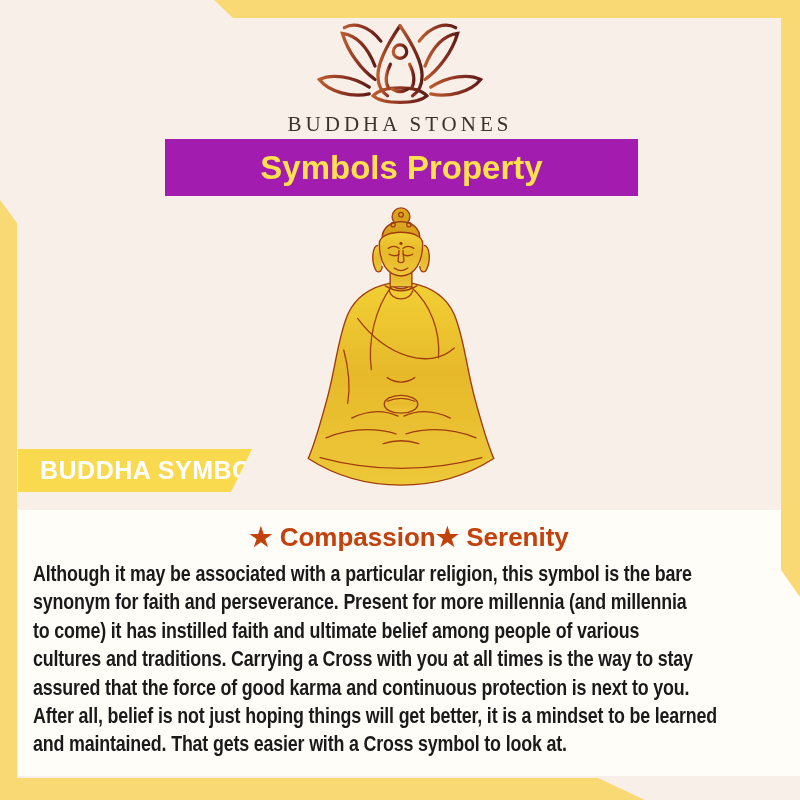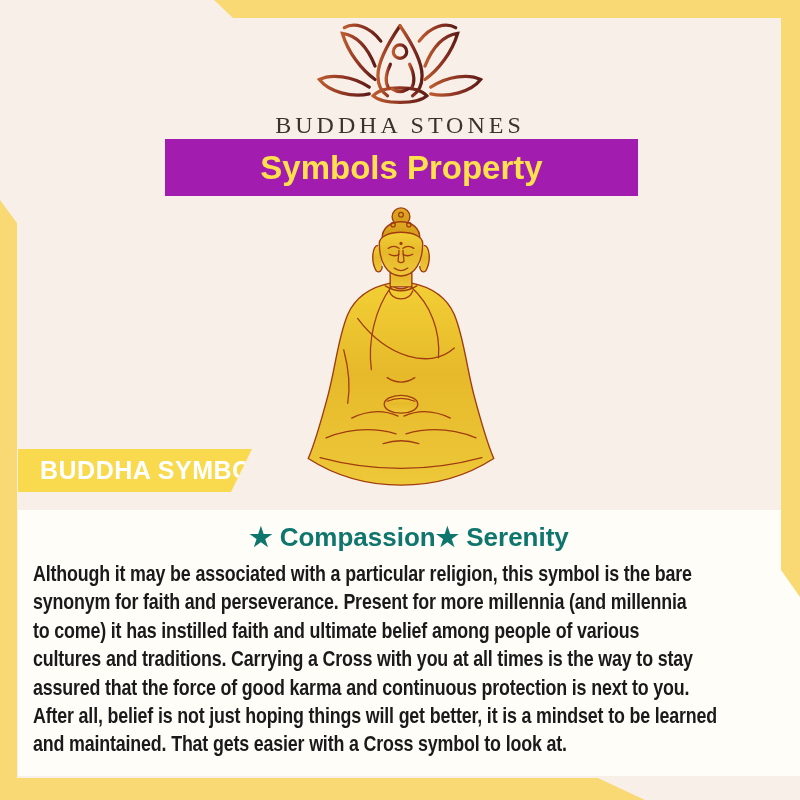--- a/index.html
+++ b/index.html
@@ -9,21 +9,21 @@
   }
   
   .ribbon{position:absolute;inset:0;background:#f9d973;pointer-events:none;}
   .ribbon-top-right{clip-path:polygon(214px 0,800px 0,800px 597px,781px 570px,781px 18px,233px 18px);z-index:6;}
   .ribbon-bottom-left{clip-path:polygon(0 200px,17px 223px,17px 778px,598px 778px,645px 800px,0 800px);z-index:6;}
 
   
   .logo{position:absolute;left:308px;top:20px;width:184px;height:96px;z-index:2;}
   .brand-name{
     position:absolute;left:0;top:112px;width:100%;text-align:center;
-    font-family:"Liberation Serif",serif;font-size:24px;letter-spacing:4px;
+    font-family:"Liberation Serif",serif;font-size:21px;letter-spacing:4px;
     color:#3a332c;z-index:2;
   }
 
   
   .header-bar{
     position:absolute;left:165px;top:139px;width:473px;height:57px;
     background:#a21caf;display:flex;align-items:center;justify-content:center;z-index:3;
   }
   .header-title{
     font-size:34px;font-weight:700;color:#ffe14d;letter-spacing:0px;
@@ -42,21 +42,21 @@
     white-space:nowrap;
   }
 
   
   .panel{
     position:absolute;left:18px;top:510px;width:782px;height:266px;
     background:#fffdf7;z-index:1;
   }
   .traits-line{
     position:absolute;left:0;top:12px;width:100%;text-align:center;
-    color:#0f766e;font-size:26px;font-weight:700;white-space:nowrap;
+    color:#c2410c;font-size:26px;font-weight:700;white-space:nowrap;
   }
   .desc{position:absolute;left:15px;top:50px;}
   .desc-line{
     font-size:21.5px;font-weight:700;color:#1a1a1a;line-height:28.4px;
     white-space:nowrap;transform:scaleX(.83);transform-origin:0 50%;
     letter-spacing:-0.2px;
   }
 </style>
 </head>
 <body>

